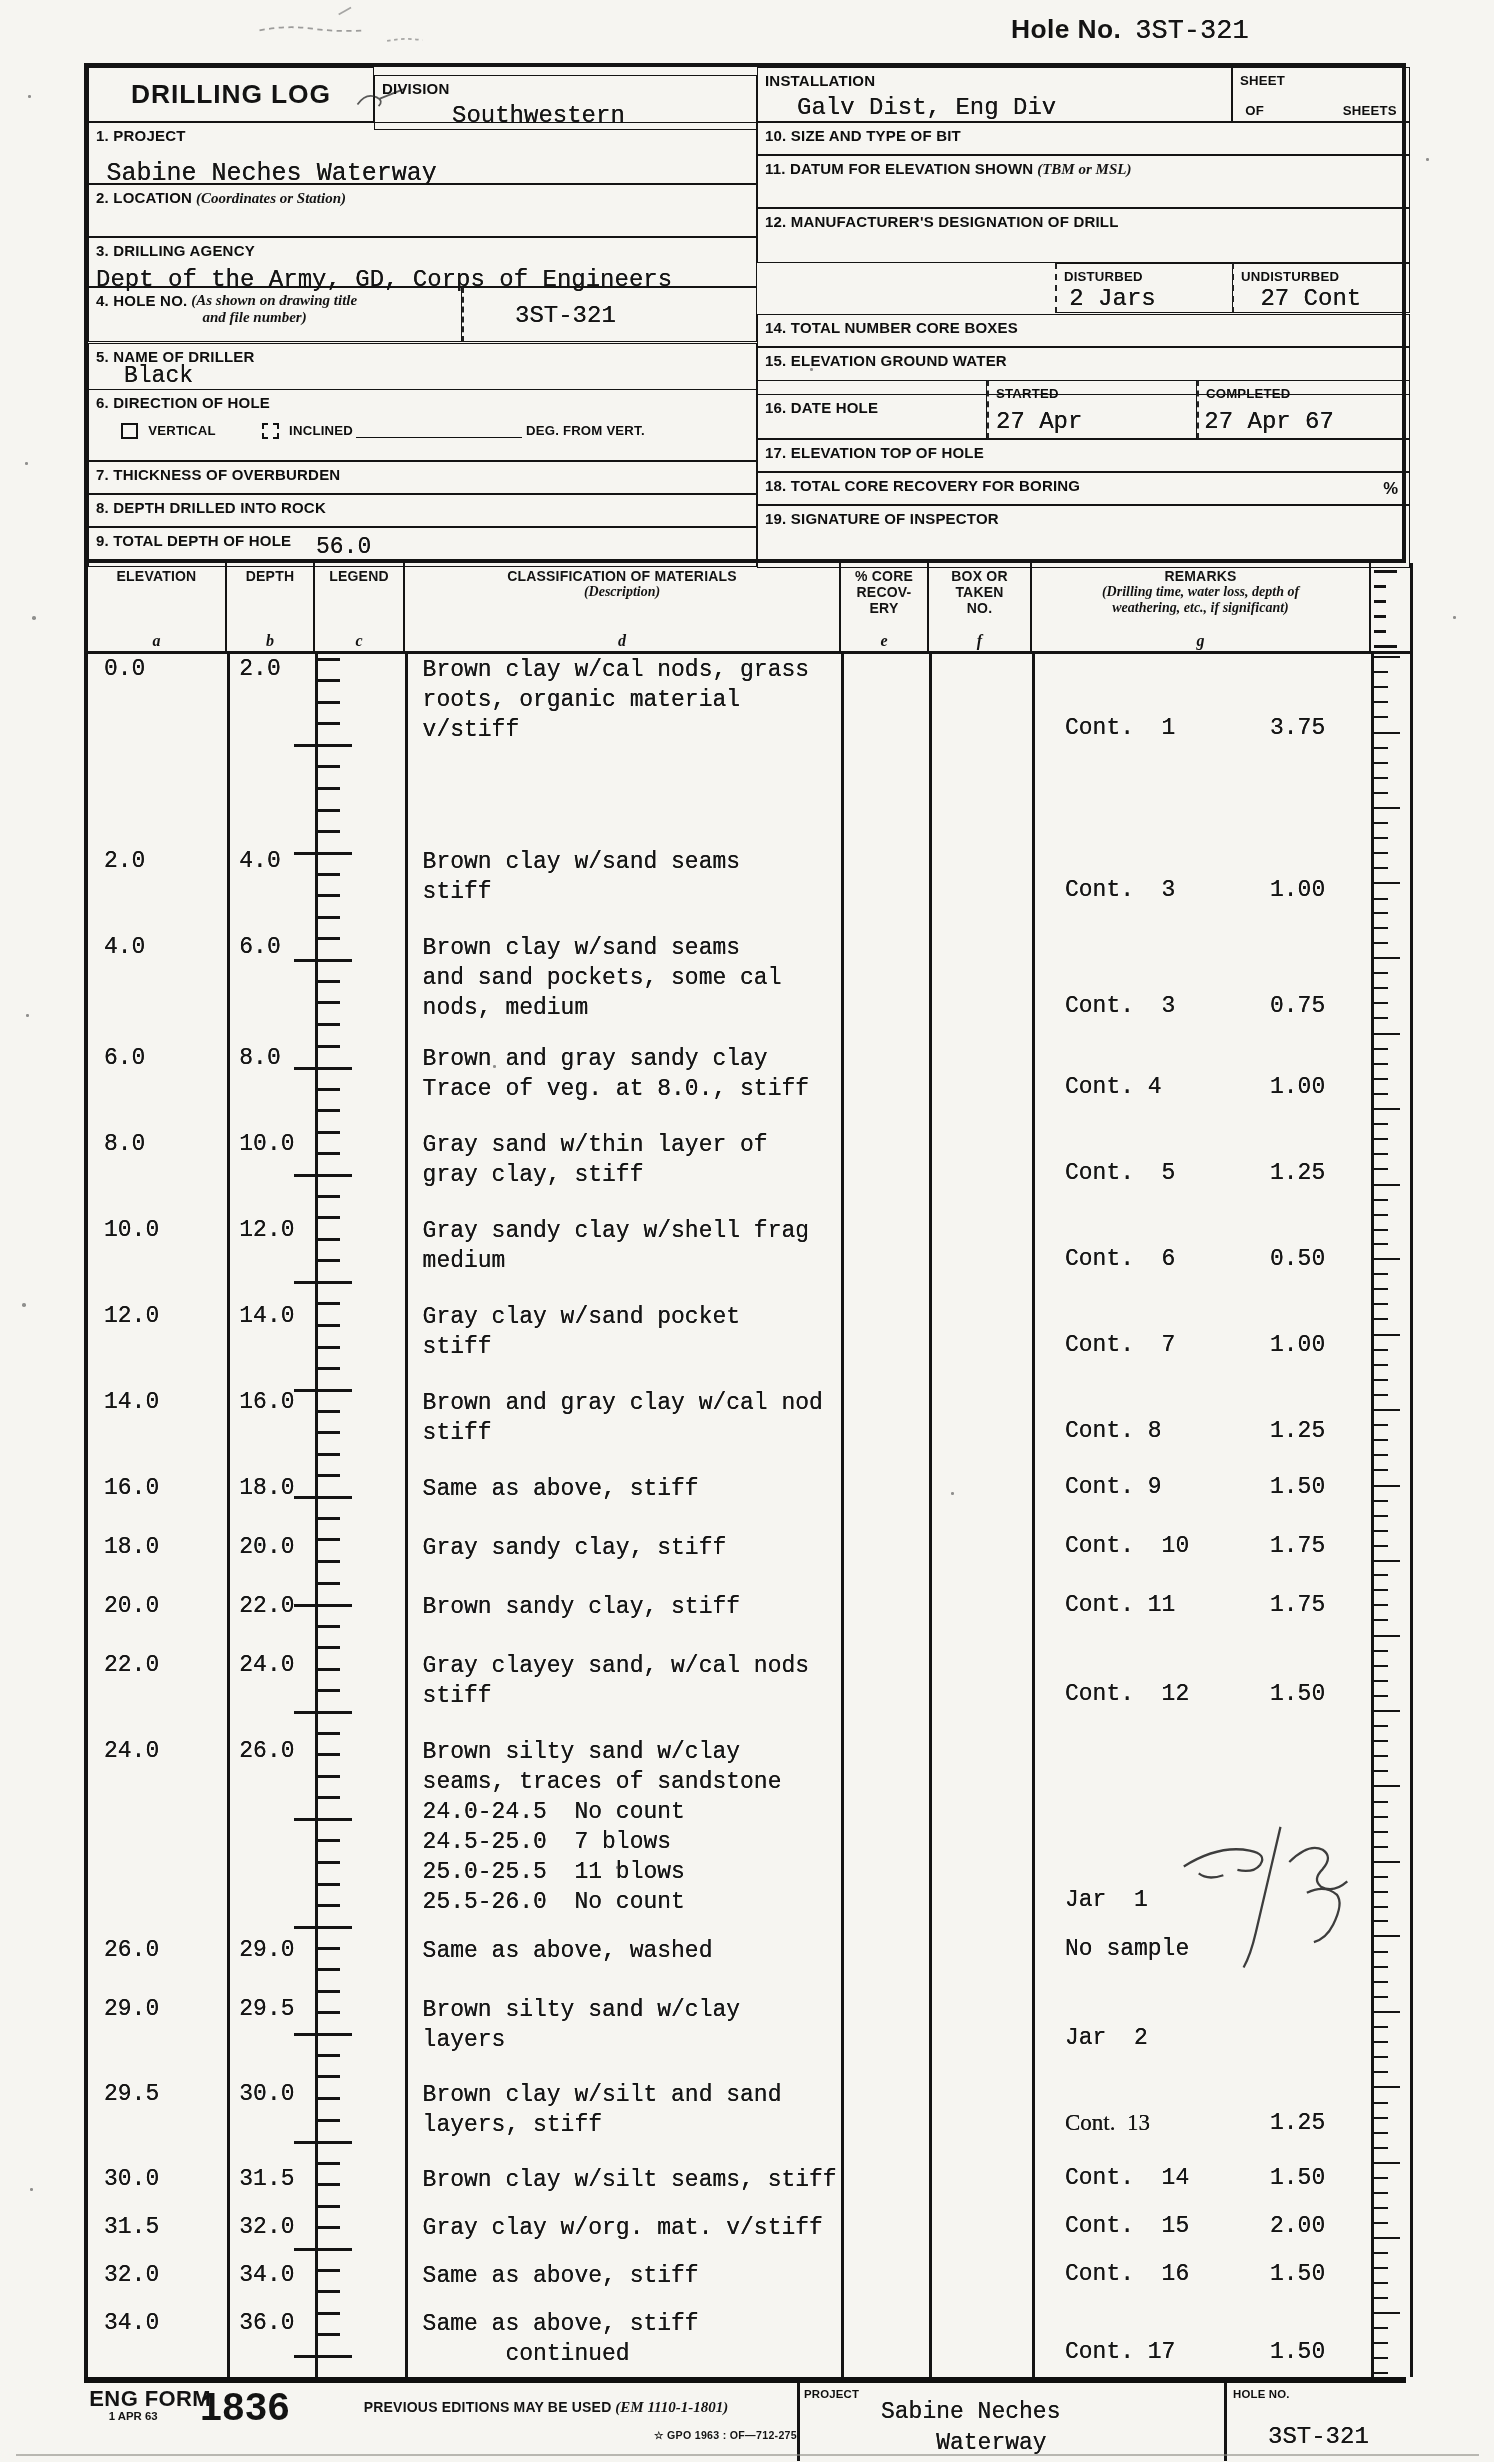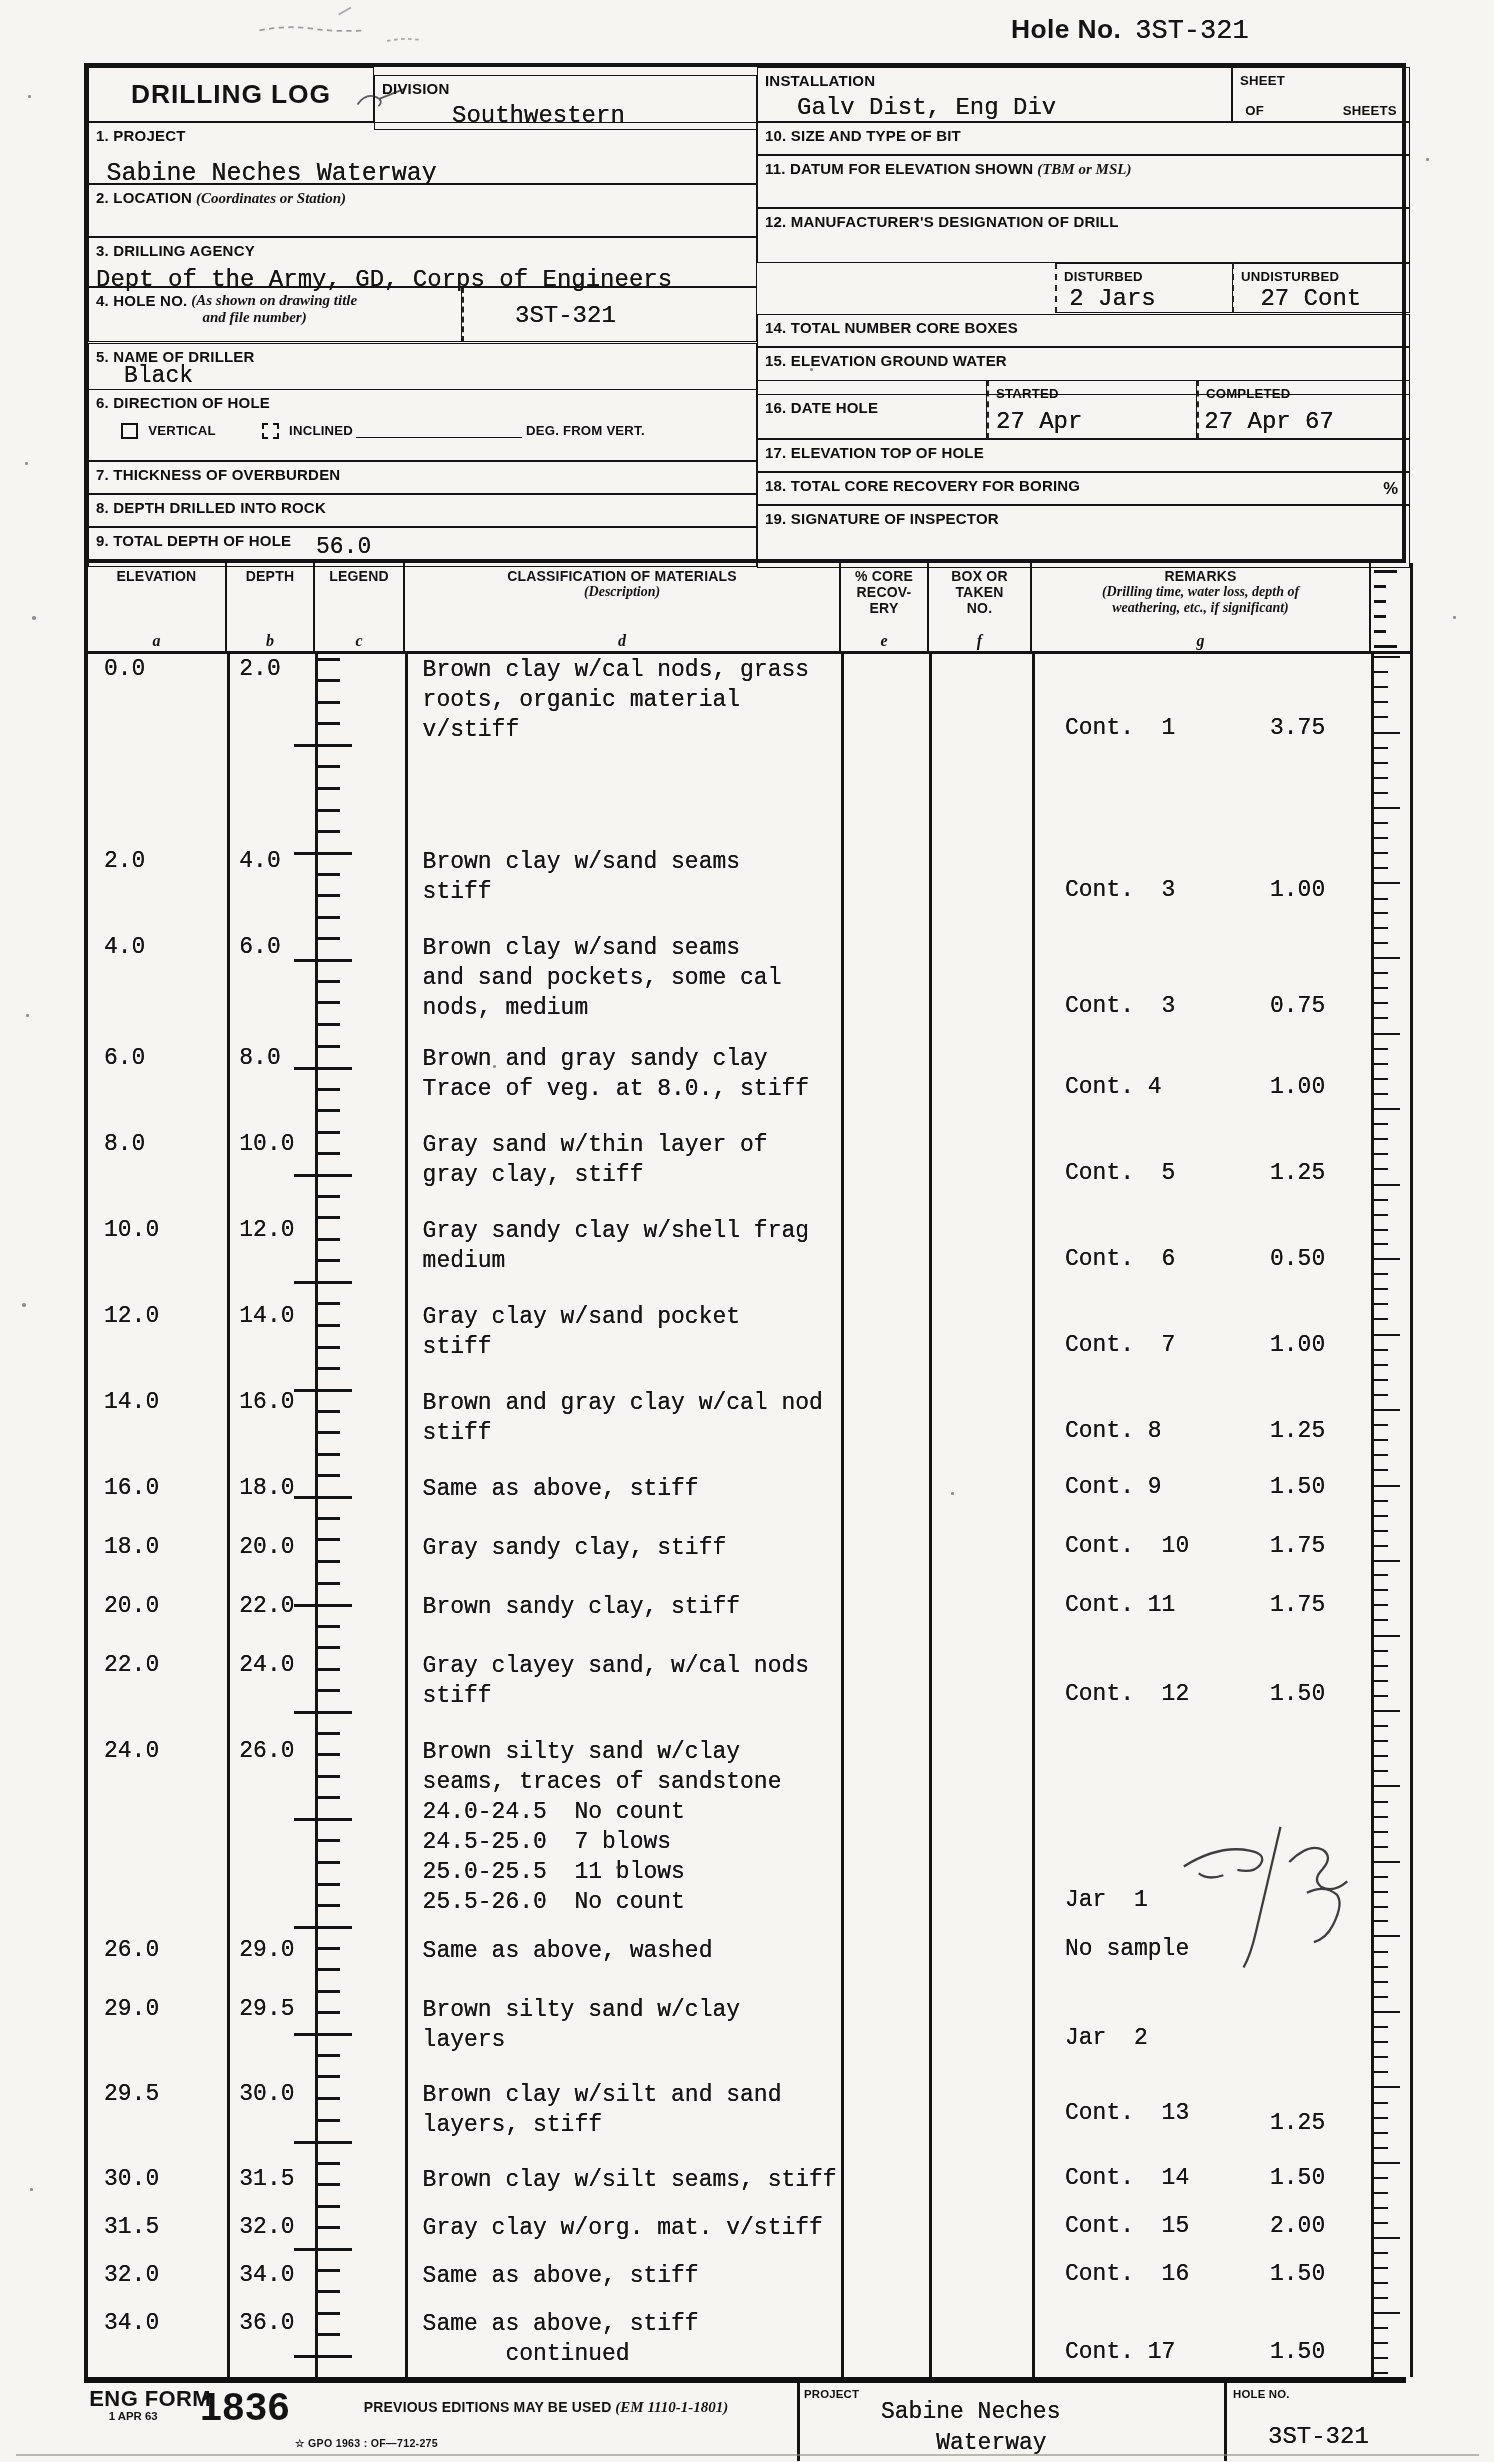--- a/index.html
+++ b/index.html
@@ -90,21 +90,21 @@
   
   #tfoot{left:84px;top:2377px;width:1322px;height:81px;border-top:6.2px solid #101010;position:absolute;}
   .fdiv{position:absolute;top:0;bottom:3.5px;width:2.6px;background:#141414;}
   #engform{left:5.3px;top:5.3px;position:absolute;}
   #engform .ef{font-size:22px;font-weight:bold;letter-spacing:0.4px;line-height:21px;}
   #engform .efd{font-size:11.4px;font-weight:bold;margin-left:19.4px;line-height:14px;}
   #formnum{left:116px;top:1.8px;position:absolute;font-size:39px;font-weight:bold;letter-spacing:0.9px;}
   #prevnote{left:211px;top:16px;width:502px;position:absolute;text-align:center;}
   #prevnote .p1{font-size:14px;font-weight:bold;letter-spacing:0.2px;}
   #prevnote .p2{font-size:15px;}
-  #gponote{left:211px;top:46px;width:502px;position:absolute;text-align:left;font-size:10.6px;font-weight:bold;letter-spacing:0.3px;margin-top:8px;}
+  #gponote{left:211px;top:46px;width:502px;position:absolute;text-align:right;font-size:10.6px;font-weight:bold;letter-spacing:0.3px;}
   #f-project-label{left:720px;top:5.3px;position:absolute;}
   #f-project-value{left:797px;top:14px;position:absolute;font-size:23px;line-height:31px;white-space:pre;}
   #f-hole-label{left:1149px;top:5.3px;position:absolute;}
   #f-hole-value{left:1184px;top:40px;position:absolute;font-size:24px;}
   
   .speck{position:absolute;width:2.6px;height:2.6px;border-radius:50%;background:#3a3a3a;opacity:.55;}
   #bottom-hairline{left:16px;top:2454px;width:1463px;height:1.8px;background:#8f8d87;opacity:.6;position:absolute;}
   svg{display:block;}
 </style>
 </head>
@@ -527,21 +527,21 @@
       </div>
       <div class="trow" style="height: 85px;">
         <div class="tcell c-elev"><span class="mono num">29.5</span></div>
         <div class="tcell c-depth"><span class="mono num">30.0</span></div>
         <div class="tcell c-legend"></div>
         <div class="tcell c-desc mono">Brown clay w/silt and sand
 layers, stiff</div>
         <div class="tcell c-core"></div>
         <div class="tcell c-box"></div>
         <div class="tcell c-remark">
-          <span class="mono rlabel" style="top: 24px;">Cont.  13</span>
+          <span class="mono rlabel" style="top: 34px; font-family: Liberation Serif, serif;">Cont.  13</span>
           <span class="mono rvalue" style="top: 34px;">1.25</span>
         </div>
         <div class="tcell c-ruler"></div>
       </div>
       <div class="trow" style="height: 48px;">
         <div class="tcell c-elev"><span class="mono num">30.0</span></div>
         <div class="tcell c-depth"><span class="mono num">31.5</span></div>
         <div class="tcell c-legend"></div>
         <div class="tcell c-desc mono">Brown clay w/silt seams, stiff</div>
         <div class="tcell c-core"></div>

